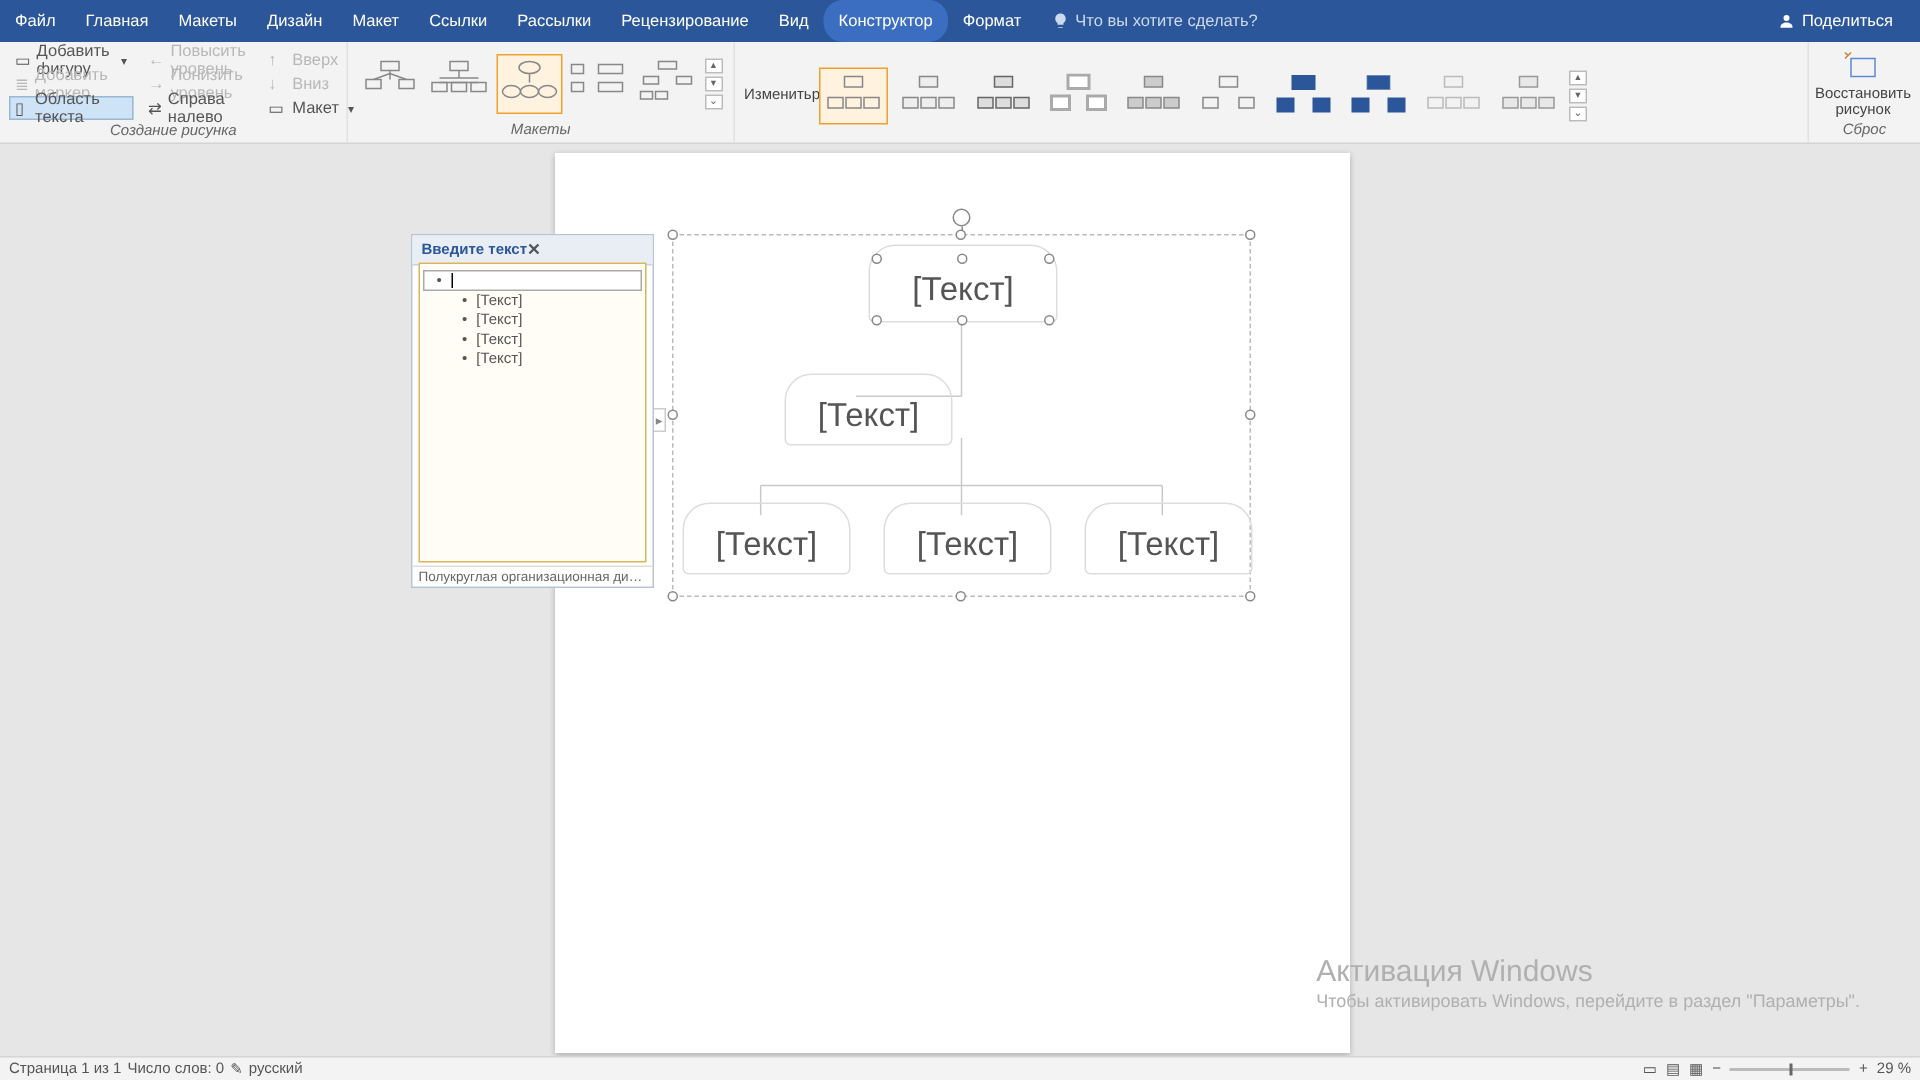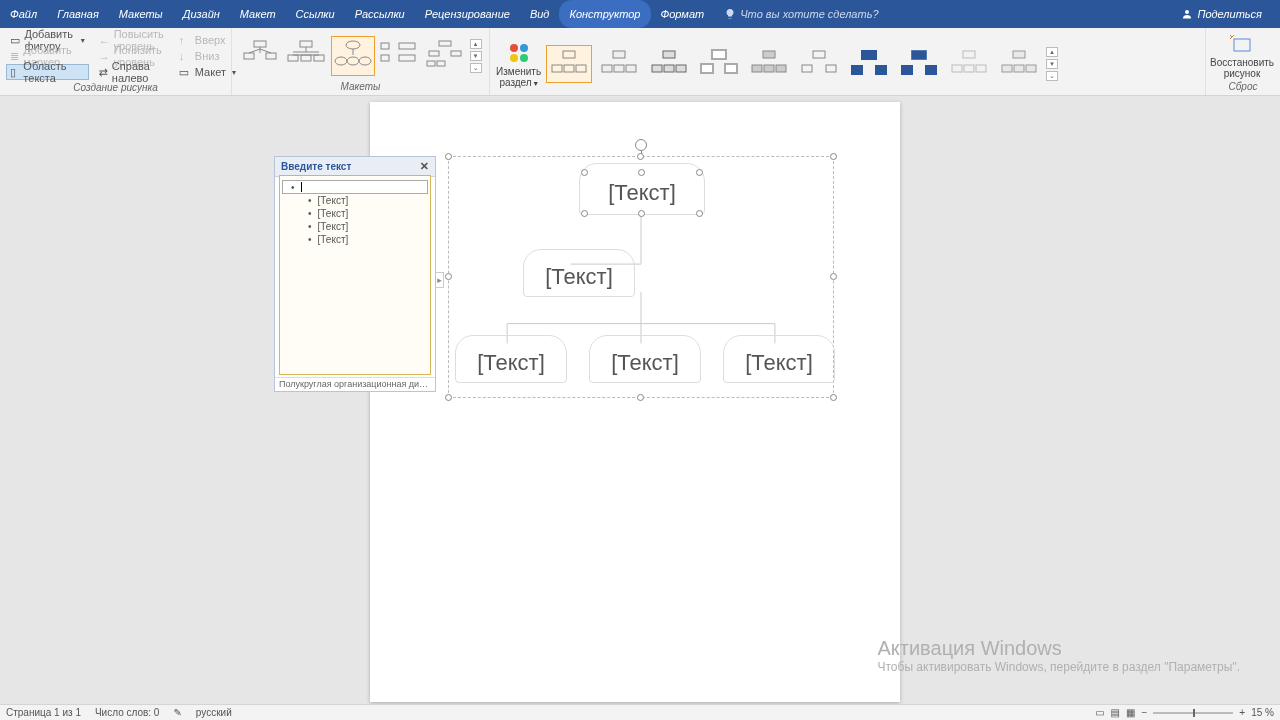--- a/index.html
+++ b/index.html
@@ -1,20 +1,20 @@
 <!DOCTYPE html>
 <html><head>
 <meta charset="utf-8">
 <style>
 * { box-sizing: border-box; margin: 0; padding: 0; font-family: "Segoe UI", Tahoma, sans-serif; }
 body { width: 1280px; height: 720px; background: #e6e6e6; overflow: hidden; position: relative; }
 
 
 .titlebar { height: 28px; background: #2b579a; display: flex; align-items: center; color: #fff; font-size: 11px; position: relative; }
-.tab { padding: 0 10px; height: 100%; display: flex; align-items: center; cursor: pointer; font-style: italic; }
+.tab { padding: 0 10px; height: 100%; display: flex; align-items: center; cursor: pointer; }
 .tab.active { background: #3b6ec0; border-radius: 13px; }
 .titlebar .right { position: absolute; right: 8px; display: flex; align-items: center; gap: 6px; }
 .tell-me { display:flex; align-items:center; gap:4px; color:#cdd9ec; }
 .tell-me svg { width:12px; height:12px; }
 
 
 .ribbon { height: 68px; background: #f3f3f3; border-bottom: 1px solid #d4d4d4; display:flex; }
 .group { border-right: 1px solid #e1e1e1; padding: 4px 6px 0 6px; display:flex; flex-direction:column; }
 .group-body { flex:1; display:flex; align-items:center; }
 .group-label { font-size: 10px; color:#666; text-align:center; padding:2px 0 3px;font-style:italic; }
@@ -23,40 +23,40 @@
 .create-col .opt { display:flex; align-items:center; gap:4px; padding:1px 4px; cursor:pointer; height:16px; }
 .create-col .opt.disabled { color:#b8b8b8; }
 .create-col .opt.selected { background:#cfe3f7; border:1px solid #9bb8d3; padding:0 3px; }
 .mini-icon { width:12px; height:12px; display:inline-block; }
 
 .layouts-row { display:flex; gap:2px; }
 .layout-thumb { width:46px; height:40px; border:1px solid transparent; display:flex; align-items:center; justify-content:center; cursor:pointer; }
 .layout-thumb.selected { border:1px solid #f0a030; background:#fff3e0; }
 .layout-thumb svg { width:40px; height:34px; }
 
-.colors-btn { display:flex; flex-direction:column; align-items:center; width:48px; font-size:10px; color:#444; cursor:pointer; }
+.colors-btn { display:flex; flex-direction:row; align-items:center; width:48px; font-size:10px; color:#444; cursor:pointer; }
 .colors-btn .dots { width:30px; height:26px; }
 
 .styles-row { display:flex; gap:4px; align-items:center; }
 .style-thumb { width:46px; height:38px; border:1px solid transparent; cursor:pointer; display:flex; align-items:center; justify-content:center; }
 .style-thumb.selected { border:1px solid #f0a030; background:#fff3e0; }
 .style-thumb svg { width:40px; height:30px; }
 .styles-more { width:14px; display:flex; flex-direction:column; gap:2px; }
 .styles-more div { width:12px; height:10px; border:1px solid #bbb; background:#fff; cursor:pointer; font-size:7px; text-align:center; line-height:8px; color:#666; }
 
 .reset-btn { display:flex; flex-direction:column; align-items:center; width:60px; font-size:10px; color:#444; cursor:pointer; text-align:center; line-height:1.1; }
 .reset-btn svg { width:28px; height:24px; }
 
 
 .workspace { position:absolute; top:96px; left:0; right:0; bottom:16px; background:#e6e6e6; overflow:hidden; }
 .page { position:absolute; left:370px; top:6px; width:530px; height:600px; background:#fff; box-shadow:0 1px 4px rgba(0,0,0,0.25); }
 
 
 .text-pane { position:absolute; left:274px; top:60px; width:162px; height:236px; background:#fff; border:1px solid #b7c5d6; }
-.text-pane-title { background:#e9eef5; border-bottom:1px solid #cbd5e1; font-size:10px; color:#2b579a; font-weight:bold; padding:3px 6px; display:flex; justify-content:space-between; align-items:center; }
+.text-pane-title { background:#e9eef5; border-bottom:1px solid #cbd5e1; font-size:10px; color:#2b579a; font-weight:bold; padding:3px 6px; display:flex; align-items:center; }
 .text-pane-title .close { cursor:pointer; font-size:11px; color:#555; }
 .text-pane-body { position:absolute; top:18px; left:4px; right:4px; bottom:16px; border:1px solid #d7b65a; background:#fffdf6; padding:4px 2px; font-size:10px; color:#555; }
 .tp-row { display:flex; align-items:center; padding:1px 4px; }
 .tp-row.l2::before { content:"•"; margin:0 6px 0 22px; }
 .tp-row.editing { background:#fff; border:1px solid #aaa; height:14px; }
 .tp-row.editing::before { content:"•"; margin:0 6px 0 4px; }
 .tp-row.editing .caret { border-left:1px solid #000; height:10px; }
 .text-pane-footer { position:absolute; bottom:0; left:0; right:0; height:14px; border-top:1px solid #ddd; font-size:9px; color:#666; padding:1px 4px; overflow:hidden; white-space:nowrap; text-overflow:ellipsis; }
 .pane-toggle { position:absolute; left:436px; top:176px; width:8px; height:16px; background:#fff; border:1px solid #ccc; border-left:none; font-size:9px; text-align:center; line-height:14px; color:#888; cursor:pointer; }
 
@@ -71,21 +71,21 @@
 
 .sa-svg { position:absolute; left:0; top:0; width:100%; height:100%; }
 .sa-box { position:absolute; display:flex; align-items:center; justify-content:center; font-size:22px; color:#555; }
 .sa-box .halo { position:absolute; border:1px solid #ddd; border-radius:18px 18px 4px 4px; left:-6px; right:-6px; top:-10px; bottom:-2px; }
 .sa-box .inner { position:relative; }
 
 
 .watermark { position:absolute; right:40px; bottom:30px; color:#b0b0b0; font-size:12px; text-align:left; }
 .watermark .title { font-size:20px; }
 .statusbar { position:absolute; bottom:0; left:0; right:0; height:16px; background:#f3f3f3; border-top:1px solid #d4d4d4; font-size:10px; color:#555; display:flex; align-items:center; padding:0 6px; justify-content:space-between; }
-.statusbar .left { display:flex; gap:14px; }
+.statusbar .left { display:flex; gap:4px; }
 .statusbar .right { display:flex; gap:6px; align-items:center; }
 .zoom-track { width:80px; height:2px; background:#bbb; position:relative; }
 .zoom-track::after { content:""; position:absolute; left:50%; top:-3px; width:2px; height:8px; background:#666; }
 
 .collapse-caret { position:absolute; right:4px; top:98px; font-size:10px; color:#777; cursor:pointer; }
 
 .chev-caret { font-size:8px; margin-left:2px; }
 </style>
 </head>
 <body>
@@ -432,15 +432,15 @@
     <span>✎</span>
     <span>русский</span>
   </div>
   <div class="right">
     <span>▭</span>
     <span>▤</span>
     <span>▦</span>
     <span>−</span>
     <div class="zoom-track"></div>
     <span>+</span>
-    <span>15 %</span>
+    <span>29 %</span>
   </div>
 </div>
 
 </body></html>

